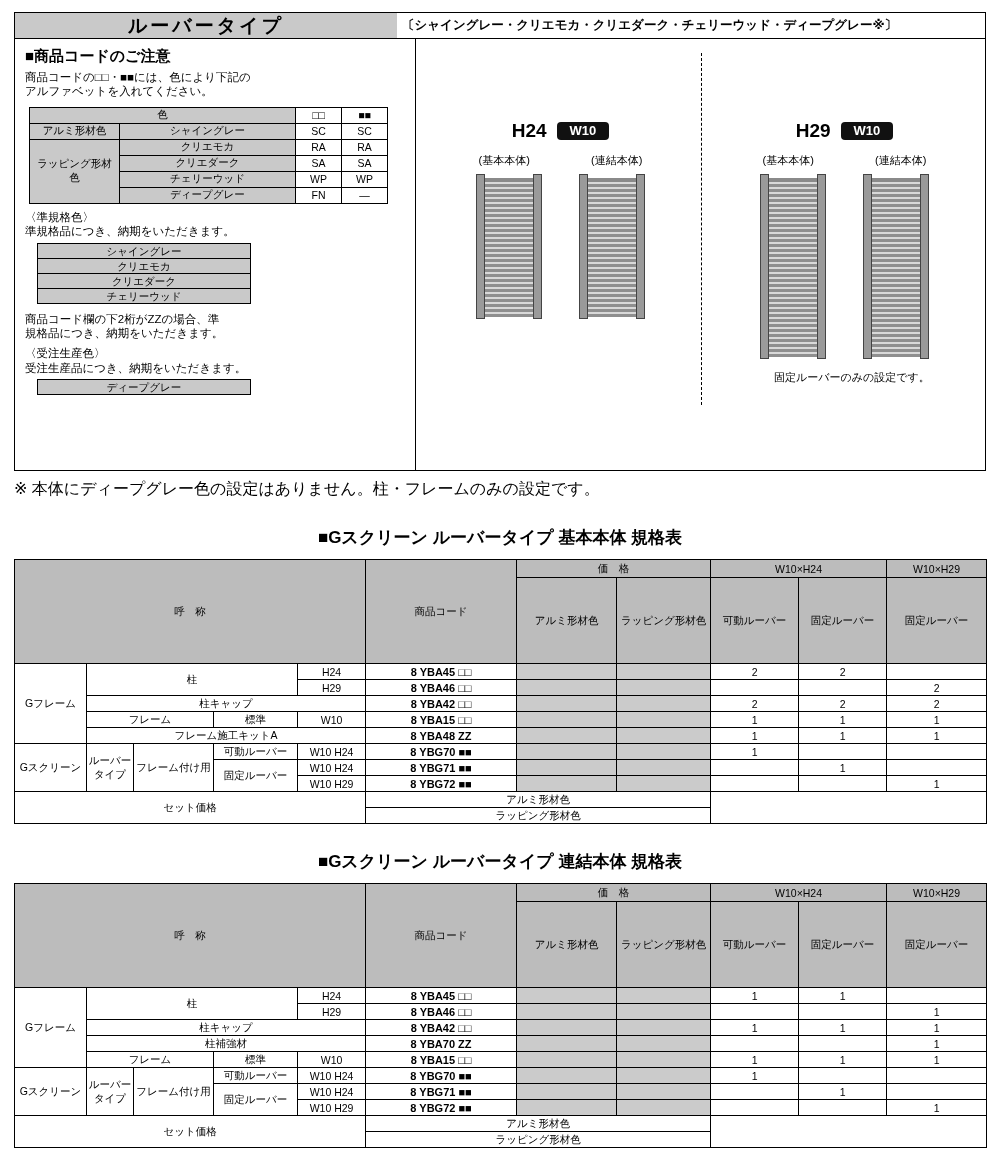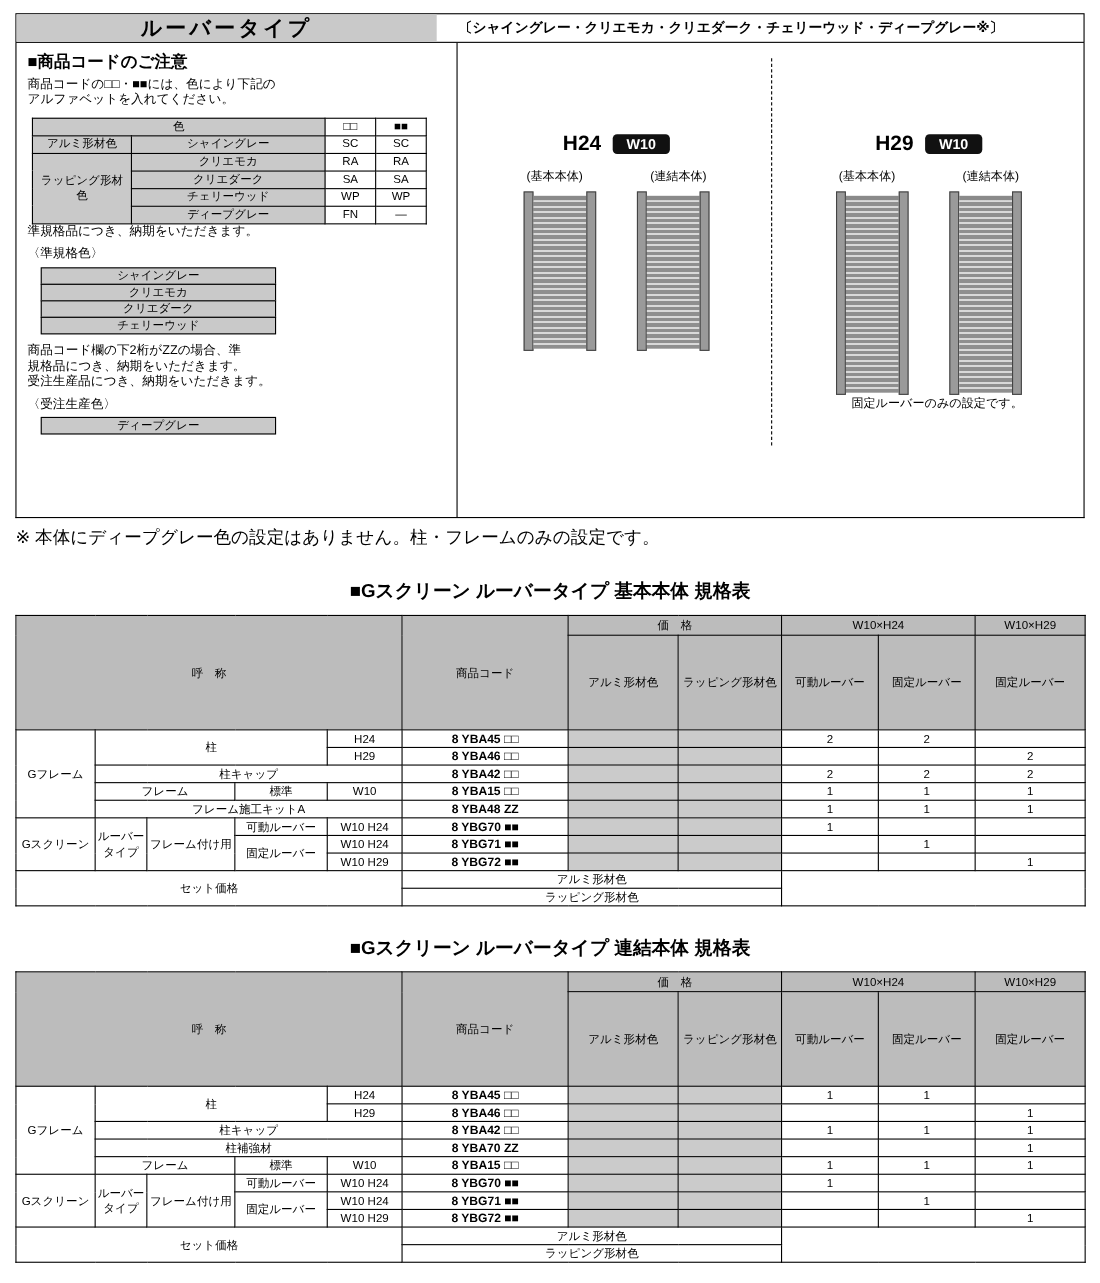--- a/index.html
+++ b/index.html
@@ -10,21 +10,21 @@
     overflow: hidden;
   }
   .page { padding: 12px 14px 0 14px; }
 
   
   .title-bar { display: flex; border: 1px solid #000; height: 27px; align-items: stretch; }
   .title-left {
     width: 382px; background: #c9c9c9; display: flex; align-items: center; justify-content: center;
     font-size: 19px; font-weight: bold; letter-spacing: 3px;
   }
-  .title-right { flex: 1; display: flex; align-items: center; padding-left: 20px; font-size: 12.5px; font-weight: bold; }
+  .title-right { flex: 1; display: flex; align-items: center; padding-left: 5px; font-size: 12.5px; font-weight: bold; }
 
   
   .main-box { border: 1px solid #000; border-top: none; display: flex; height: 432px; }
   .left-panel { width: 401px; border-right: 1px solid #000; padding: 8px 10px; }
   .right-panel { flex: 1; position: relative; }
 
   .section-head { font-size: 15px; font-weight: bold; margin: 0 0 4px 0; }
   .body-line { font-size: 11.5px; line-height: 1.25; }
 
   
@@ -56,21 +56,21 @@
   .panels-row { display: flex; justify-content: space-around; align-items: flex-start; padding: 0 10px; }
   .louver-panel { display: flex; width: 66px; }
   .louver-panel.h24 { height: 145px; }
   .louver-panel.h29 { height: 185px; }
   .louver-panel .post { width: 9px; background: #9a9a9a; border: 1px solid #444; }
   .louver-panel .slats {
     flex: 1; margin: 4px 0 2px 0;
     border-top: 4px solid #8a8a8a;
     background: repeating-linear-gradient(to bottom, #d9d9d9 0 2px, #8f8f8f 2px 5px);
   }
-  .diagram-note { position: absolute; left: 358px; top: 320px; font-size: 11px; }
+  .diagram-note { position: absolute; left: 358px; top: 331px; font-size: 11px; }
 
   
   .footnote { font-size: 16px; margin-top: 8px; }
 
   
   .section-title { font-size: 17px; font-weight: bold; margin: 26px 0 10px 0; text-align: center; }
   .spec-table { border-collapse: collapse; table-layout: fixed; width: 972px; }
   .spec-table th, .spec-table td {
     border: 1px solid #000; font-size: 10.5px; padding: 0 1px; text-align: center; overflow: hidden;
   }
@@ -135,33 +135,33 @@
           <td>WP</td>
         </tr>
         <tr>
           <td class="gray">ディープグレー</td>
           <td>FN</td>
           <td>—</td>
         </tr>
       </tbody>
         </table>
 
+      <div class="body-line sub-title">〈準規格色〉</div>
       <div class="body-line">準規格品につき、納期をいただきます。</div>
-      <div class="body-line sub-title">〈準規格色〉</div>
 
       <div class="color-box first">シャイングレー</div>
       <div class="color-box">クリエモカ</div>
       <div class="color-box">クリエダーク</div>
       <div class="color-box">チェリーウッド</div>
 
       <div class="body-line zz-note">商品コード欄の下2桁がZZの場合、準</div>
       <div class="body-line">規格品につき、納期をいただきます。</div>
 
+      <div class="body-line sub-title">〈受注生産色〉</div>
       <div class="body-line">受注生産品につき、納期をいただきます。</div>
-      <div class="body-line sub-title">〈受注生産色〉</div>
       <div class="color-box first">ディープグレー</div>
     </div>
 
     <div class="right-panel">
       <div class="dash-divider"></div>
 
       <div class="diagram-group g1">
         <div class="size-row">
           <span class="h-label">H24</span>
           <span class="w-badge">W10</span>

